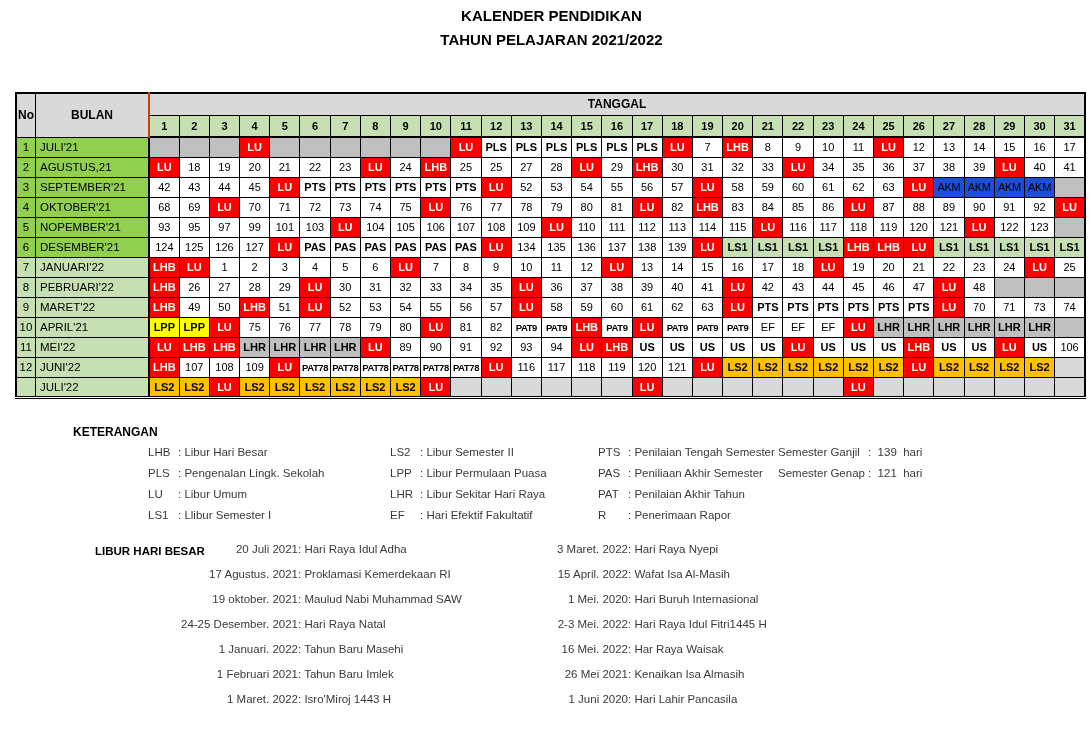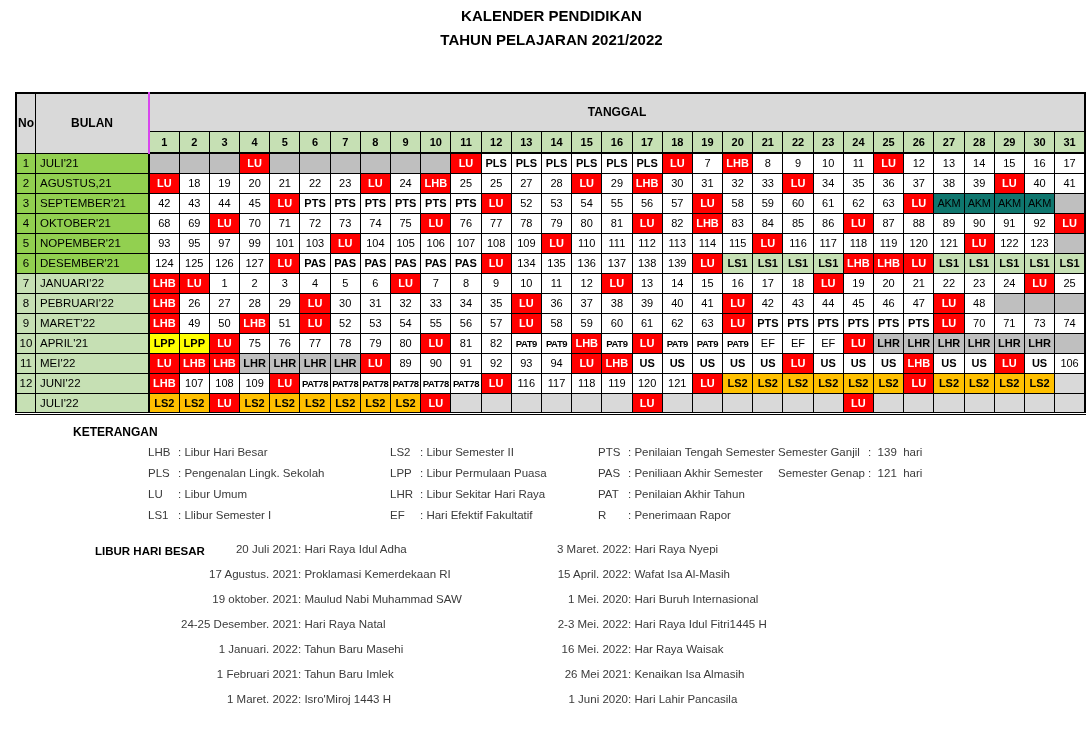--- a/index.html
+++ b/index.html
@@ -5,39 +5,39 @@
   html,body{margin:0;padding:0;background:#fff;}
   .page{position:relative;width:1091px;height:734px;background:#fff;overflow:hidden;
         font-family:"Liberation Sans",sans-serif;color:#000;}
   .title{position:absolute;top:4px;left:0;width:100%;text-align:center;
          font-weight:bold;font-size:15px;line-height:24px;padding-left:6px;}
   table.cal{position:absolute;left:15px;top:92px;width:1071px;border-collapse:collapse;
             table-layout:fixed;border:2px solid #000;}
   .cal th,.cal td{border:1px solid #000;padding:0;overflow:hidden;white-space:nowrap;}
   .cal thead th{background:#d9d9d9;font-weight:bold;font-size:12px;}
   .cal th.hno{width:18px;}
-  .cal th.hbulan{width:112px;border-right:2px solid #d946ef;}
-  .cal tr.trow1{height:38px;margin-top:38px;}
+  .cal th.hbulan{width:112px;border-right:2px solid #c2410c;}
+  .cal tr.trow1{height:22px;margin-top:38px;}
   .cal tr.days-row{height:22px;}
   .cal tr.days-row th{background:#c6e0b4;font-size:11px;font-weight:bold;border-bottom:2px solid #000;}
   .cal tbody tr{height:20px;}
   .cal tbody td{text-align:center;font-size:11px;}
   .cal td.no{text-align:center;font-size:11.5px;}
   .cal td.bulan{text-align:left;padding-left:4px;font-size:11.5px;border-right:2px solid #000000;}
   .cal tr.tone-dark td.no,.cal tr.tone-dark td.bulan{background:#92d050;}
   .cal tr.tone-light td.no,.cal tr.tone-light td.bulan{background:#c6e0b4;}
   .cal tbody tr:last-child td{border-bottom:3px double #000;}
   .c-w{background:#fff;}
   .c-r{background:#ff0000;color:#fff;font-weight:bold;}
   .c-g{background:#bfbfbf;}
   .c-lg{background:#d9d9d9;}
   .c-y{background:#ffff00;font-weight:bold;}
   .c-o{background:#ffc000;font-weight:bold;}
   .c-gn{background:#c6e0b4;font-weight:bold;}
-  .c-bl{background:#0f766e;font-size:10.5px;letter-spacing:-0.3px;}
+  .c-bl{background:#1d4ed8;font-size:10.5px;letter-spacing:-0.3px;}
   .c-gf{background:#bfbfbf;font-weight:bold;}
   .bcode{font-weight:bold;}
   .tight{font-size:9.5px !important;letter-spacing:-0.4px;}
   .ket-head{position:absolute;left:40px;top:425px;font-weight:bold;font-size:12px;padding-left:33px;}
   .legend{position:absolute;top:446px;font-size:11.5px;color:#3a3a3a;}
   .lrow{height:21px;display:flex;align-items:flex-start;}
   .lrow span{white-space:pre;}
   .lcode{display:inline-block;width:30px;flex:0 0 30px;}
   .slabel{display:inline-block;width:90px;flex:0 0 90px;}
   .lhb-head{position:absolute;left:61px;top:545px;font-weight:bold;font-size:11.5px;margin-left:34px;}

